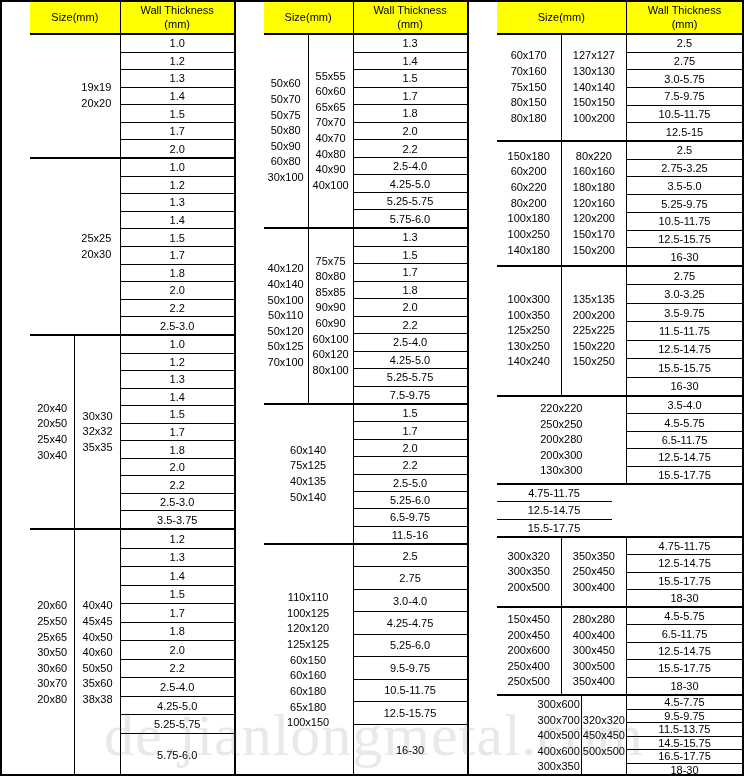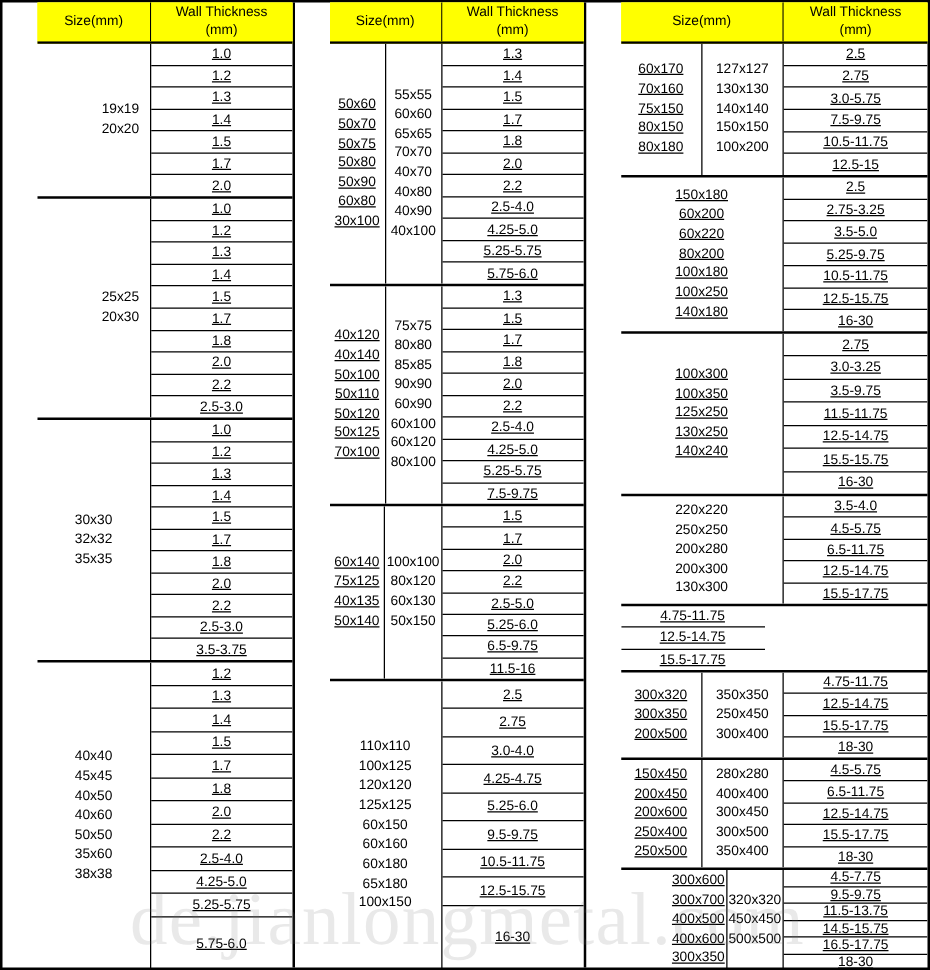--- a/index.html
+++ b/index.html
@@ -88,30 +88,29 @@
     display: flex;
     align-items: center;
     justify-content: center;
     text-align: center;
     font-size: 11px;
     line-height: 1.42;
     border-right: 1.5px solid #000;
     padding: 0 1px;
     white-space: pre-line;
   }
-  .size-col.sizeA { flex: 1 1 50%; text-decoration: underline; }
+  .size-col.sizeA { flex: 1 1 50%; }
   .size-col.sizeB { flex: 1 1 50%; }
   .size-col.single { flex: 1 1 100%; padding-left: 44px; }
 
   .wt-col {
     box-sizing: border-box;
     display: flex;
     flex-direction: column;
     flex: 0 0 113px;
-    text-decoration: underline;
   }
   .g3 .wt-col { flex: 0 0 115px; }
 
   .wt-cell {
     box-sizing: border-box;
     display: flex;
     align-items: center;
     justify-content: center;
     text-align: center;
     font-size: 11px;
@@ -173,38 +172,49 @@
             <div class="wt-cell">1.4</div>
             <div class="wt-cell">1.5</div>
             <div class="wt-cell">1.7</div>
             <div class="wt-cell">1.8</div>
             <div class="wt-cell">2.0</div>
             <div class="wt-cell">2.2</div>
             <div class="wt-cell last">2.5-3.0</div>
           </div>
         </div>
         <div class="block" style="flex: 0 0 194px; height: 194px;">
+          <div class="size-col sizeA">20x40
+20x50
+25x40
+30x40</div>
           <div class="size-col sizeB">30x30
 32x32
 35x35</div>
           <div class="wt-col">
             <div class="wt-cell">1.0</div>
             <div class="wt-cell">1.2</div>
             <div class="wt-cell">1.3</div>
             <div class="wt-cell">1.4</div>
             <div class="wt-cell">1.5</div>
             <div class="wt-cell">1.7</div>
             <div class="wt-cell">1.8</div>
             <div class="wt-cell">2.0</div>
             <div class="wt-cell">2.2</div>
             <div class="wt-cell">2.5-3.0</div>
             <div class="wt-cell last">3.5-3.75</div>
           </div>
         </div>
         <div class="block last" style="flex: 0 0 246px; height: 246px;">
+          <div class="size-col sizeA">20x60
+25x50
+25x65
+30x50
+30x60
+30x70
+20x80</div>
           <div class="size-col sizeB">40x40
 45x45
 40x50
 40x60
 50x50
 35x60
 38x38</div>
           <div class="wt-col">
             <div class="wt-cell">1.2</div>
             <div class="wt-cell">1.3</div>
@@ -286,24 +296,20 @@
             <div class="wt-cell">4.25-5.0</div>
             <div class="wt-cell">5.25-5.75</div>
             <div class="wt-cell last">7.5-9.75</div>
           </div>
         </div>
         <div class="block" style="flex: 0 0 140px; height: 140px;">
           <div class="size-col sizeA">60x140
 75x125
 40x135
 50x140</div>
-          <div class="size-col sizeB">100x100
-80x120
-60x130
-50x150</div>
           <div class="wt-col">
             <div class="wt-cell">1.5</div>
             <div class="wt-cell">1.7</div>
             <div class="wt-cell">2.0</div>
             <div class="wt-cell">2.2</div>
             <div class="wt-cell">2.5-5.0</div>
             <div class="wt-cell">5.25-6.0</div>
             <div class="wt-cell">6.5-9.75</div>
             <div class="wt-cell last">11.5-16</div>
           </div>
@@ -360,36 +366,48 @@
           </div>
         </div>
         <div class="block" style="flex: 0 0 125px; height: 125px;">
           <div class="size-col sizeA">150x180
 60x200
 60x220
 80x200
 100x180
 100x250
 140x180</div>
+          <div class="size-col sizeB">80x220
+160x160
+180x180
+120x160
+120x200
+150x170
+150x200</div>
           <div class="wt-col">
             <div class="wt-cell">2.5</div>
             <div class="wt-cell">2.75-3.25</div>
             <div class="wt-cell">3.5-5.0</div>
             <div class="wt-cell">5.25-9.75</div>
             <div class="wt-cell">10.5-11.75</div>
             <div class="wt-cell">12.5-15.75</div>
             <div class="wt-cell last">16-30</div>
           </div>
         </div>
         <div class="block" style="flex: 0 0 130px; height: 130px;">
           <div class="size-col sizeA">100x300
 100x350
 125x250
 130x250
 140x240</div>
+          <div class="size-col sizeB">135x135
+200x200
+225x225
+150x220
+150x250</div>
           <div class="wt-col">
             <div class="wt-cell">2.75</div>
             <div class="wt-cell">3.0-3.25</div>
             <div class="wt-cell">3.5-9.75</div>
             <div class="wt-cell">11.5-11.75</div>
             <div class="wt-cell">12.5-14.75</div>
             <div class="wt-cell">15.5-15.75</div>
             <div class="wt-cell last">16-30</div>
           </div>
         </div>

